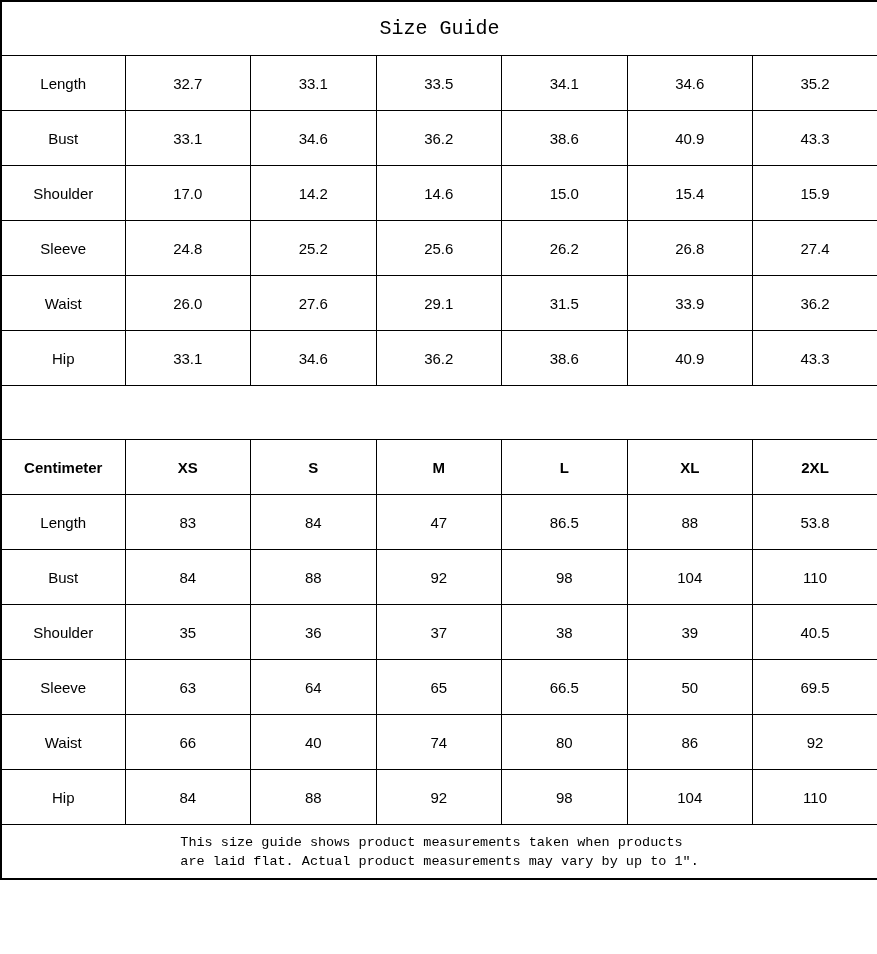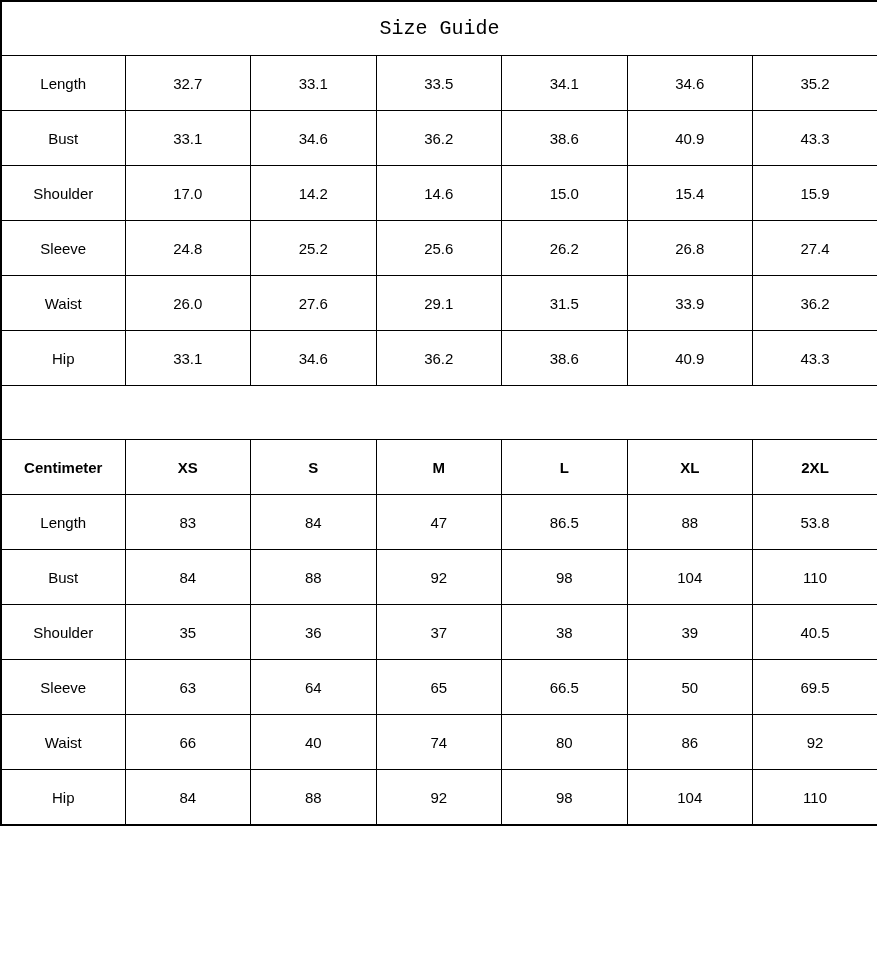--- a/index.html
+++ b/index.html
@@ -183,14 +183,22 @@
   <tr>
     <td class="label-cell">Hip</td>
     <td>84</td>
     <td>88</td>
     <td>92</td>
     <td>98</td>
     <td>104</td>
     <td>110</td>
   </tr>
 
+  <tr>
+    <td class="footer-cell" colspan="7">
+      <div class="footnote-block">
+        <div>This size guide shows product measurements taken when products</div>
+        <div>are laid flat. Actual product measurements may vary by up to 1″.</div>
+      </div>
+    </td>
+  </tr>
 </tbody>
   </table>
 
 </body></html>

